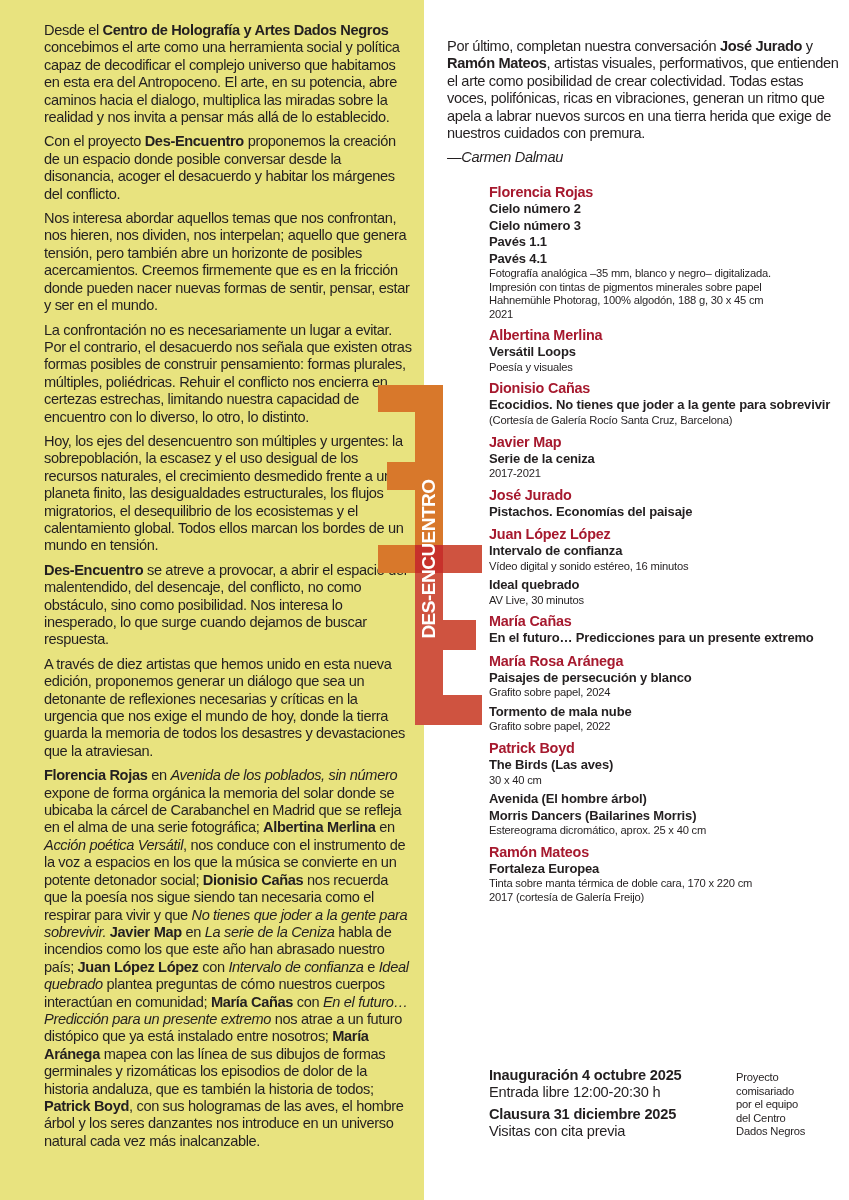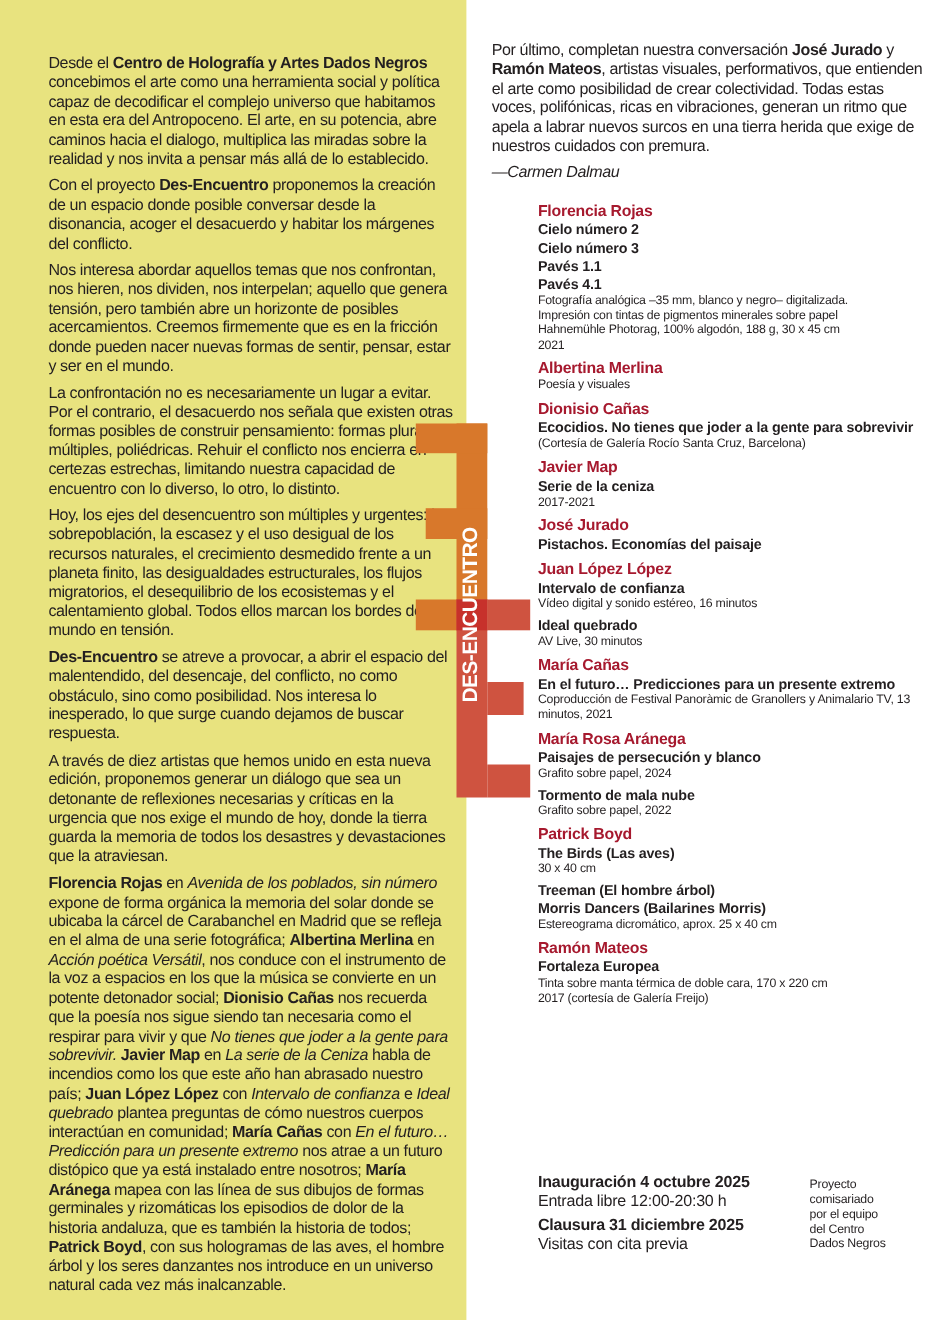--- a/index.html
+++ b/index.html
@@ -1,19 +1,19 @@
 <!DOCTYPE html>
 <html><head>
 <meta charset="utf-8">
 <style>
   * { margin:0; padding:0; box-sizing:border-box; }
   html, body { width:849px; height:1200px; background:#ffffff; overflow:hidden; }
   body { position:relative; font-family:"Liberation Sans Narrow","Liberation Sans", sans-serif; color:#231f20; }
   .yellow-panel { position:absolute; left:0; top:0; width:424px; height:1200px; background:#e8e37f; }
-  .left-col { position:absolute; left:44px; top:50px; width:368px; font-size:14.6px; line-height:17.4px; letter-spacing:-0.35px; }
+  .left-col { position:absolute; left:44px; top:22px; width:368px; font-size:14.6px; line-height:17.4px; letter-spacing:-0.35px; }
   .left-col p { margin-bottom:7px; }
   .left-col b { font-weight:bold; }
   .left-col i { font-style:italic; }
   .right-top { position:absolute; left:447px; top:38px; width:395px; font-size:14.6px; line-height:17.4px; letter-spacing:-0.35px; }
   .right-top p { margin-bottom:7px; }
   .sig { font-style:italic; }
   .catalog { position:absolute; left:489px; top:183px; width:350px; }
   .artist { margin-bottom:5px; }
   .artist-name { color:#a6192e; font-weight:bold; font-size:14.4px; line-height:18px; letter-spacing:-0.2px; }
   .work-title { font-weight:bold; font-size:13px; line-height:16.5px; letter-spacing:-0.15px; }
@@ -81,20 +81,21 @@
           <div>Fotografía analógica –35 mm, blanco y negro– digitalizada.</div>
           <div>Impresión con tintas de pigmentos minerales sobre papel</div>
           <div>Hahnemühle Photorag, 100% algodón, 188 g, 30 x 45 cm</div>
           <div>2021</div>
         </div>
       </div>
     </div>
     <div class="artist">
       <div class="artist-name">Albertina Merlina</div>
       <div class="work">
+        <div class="work-title">Versátil Loops</div>
         <div class="work-desc">
           <div>Poesía y visuales</div>
         </div>
       </div>
     </div>
     <div class="artist">
       <div class="artist-name">Dionisio Cañas</div>
       <div class="work">
         <div class="work-title">Ecocidios. No tienes que joder a la gente para sobrevivir</div>
         <div class="work-desc">
@@ -129,23 +130,20 @@
         <div class="work-title">Ideal quebrado</div>
         <div class="work-desc">
           <div>AV Live, 30 minutos</div>
         </div>
       </div>
     </div>
     <div class="artist">
       <div class="artist-name">María Cañas</div>
       <div class="work">
         <div class="work-title">En el futuro… Predicciones para un presente extremo</div>
-        <div class="work-desc">
-          <div>Coproducción de Festival Panoràmic de Granollers y Animalario TV, 13 minutos, 2021</div>
-        </div>
       </div>
     </div>
     <div class="artist">
       <div class="artist-name">María Rosa Aránega</div>
       <div class="work">
         <div class="work-title">Paisajes de persecución y blanco</div>
         <div class="work-desc">
           <div>Grafito sobre papel, 2024</div>
         </div>
       </div>
@@ -158,21 +156,21 @@
     </div>
     <div class="artist">
       <div class="artist-name">Patrick Boyd</div>
       <div class="work">
         <div class="work-title">The Birds (Las aves)</div>
         <div class="work-desc">
           <div>30 x 40 cm</div>
         </div>
       </div>
       <div class="work">
-        <div class="work-title">Treeman (El hombre árbol)</div>
+        <div class="work-title">Avenida (El hombre árbol)</div>
         <div class="work-title">Morris Dancers (Bailarines Morris)</div>
         <div class="work-desc">
           <div>Estereograma dicromático, aprox. 25 x 40 cm</div>
         </div>
       </div>
     </div>
     <div class="artist">
       <div class="artist-name">Ramón Mateos</div>
       <div class="work">
         <div class="work-title">Fortaleza Europea</div>

